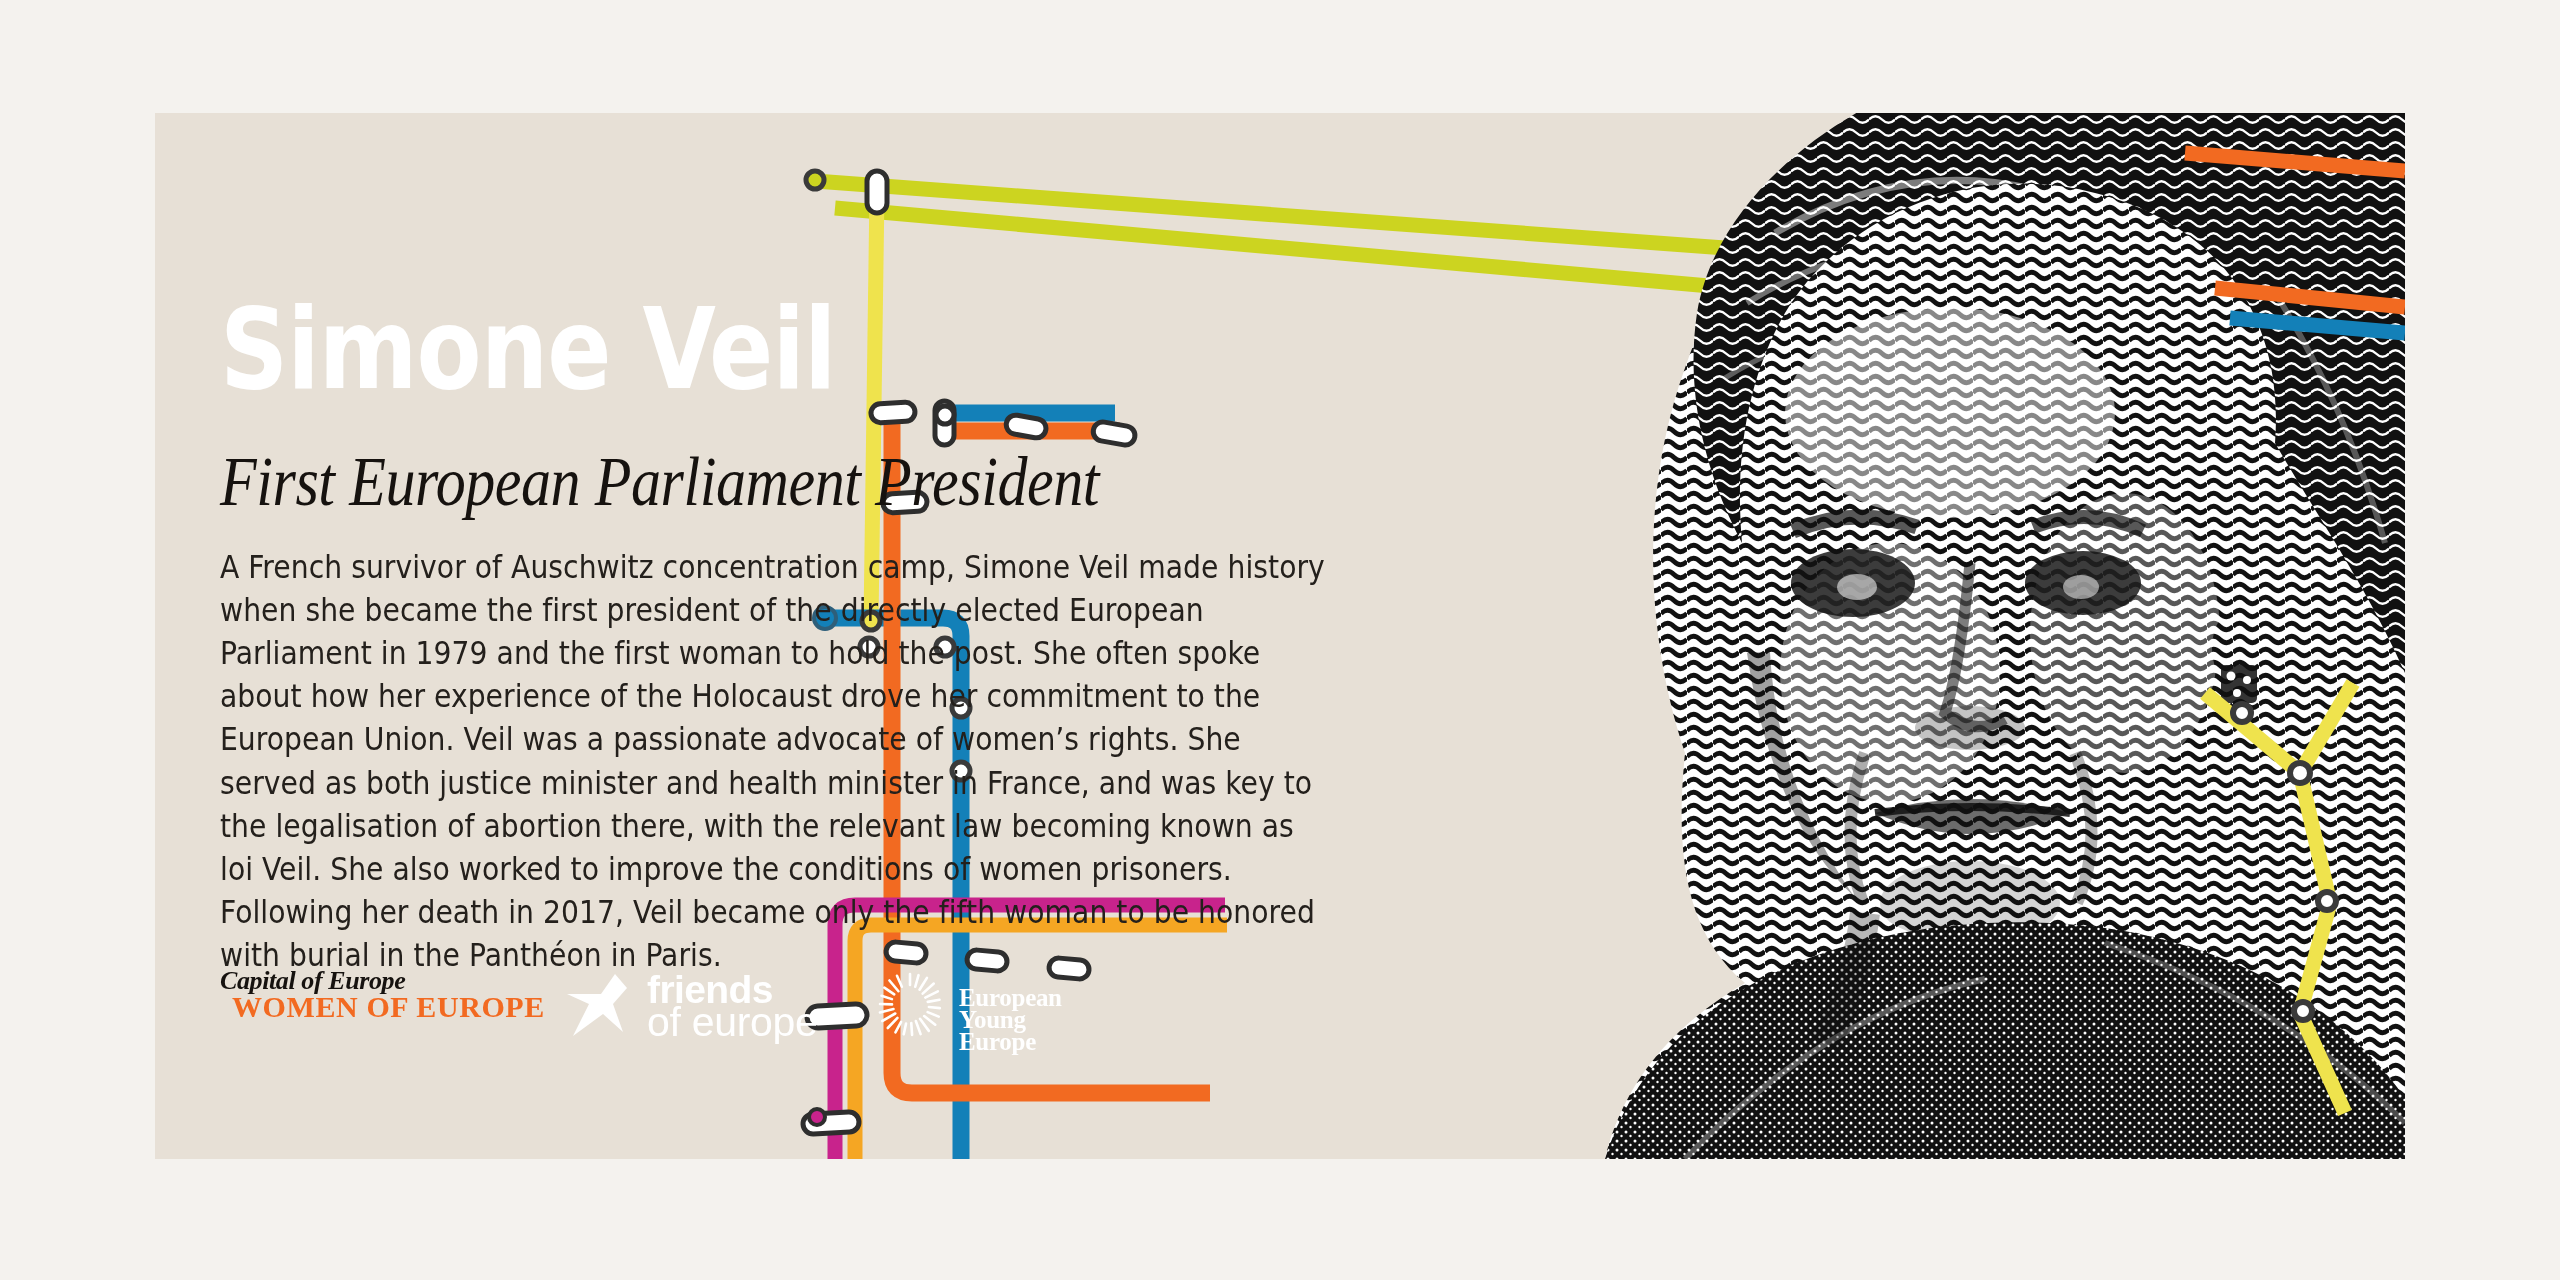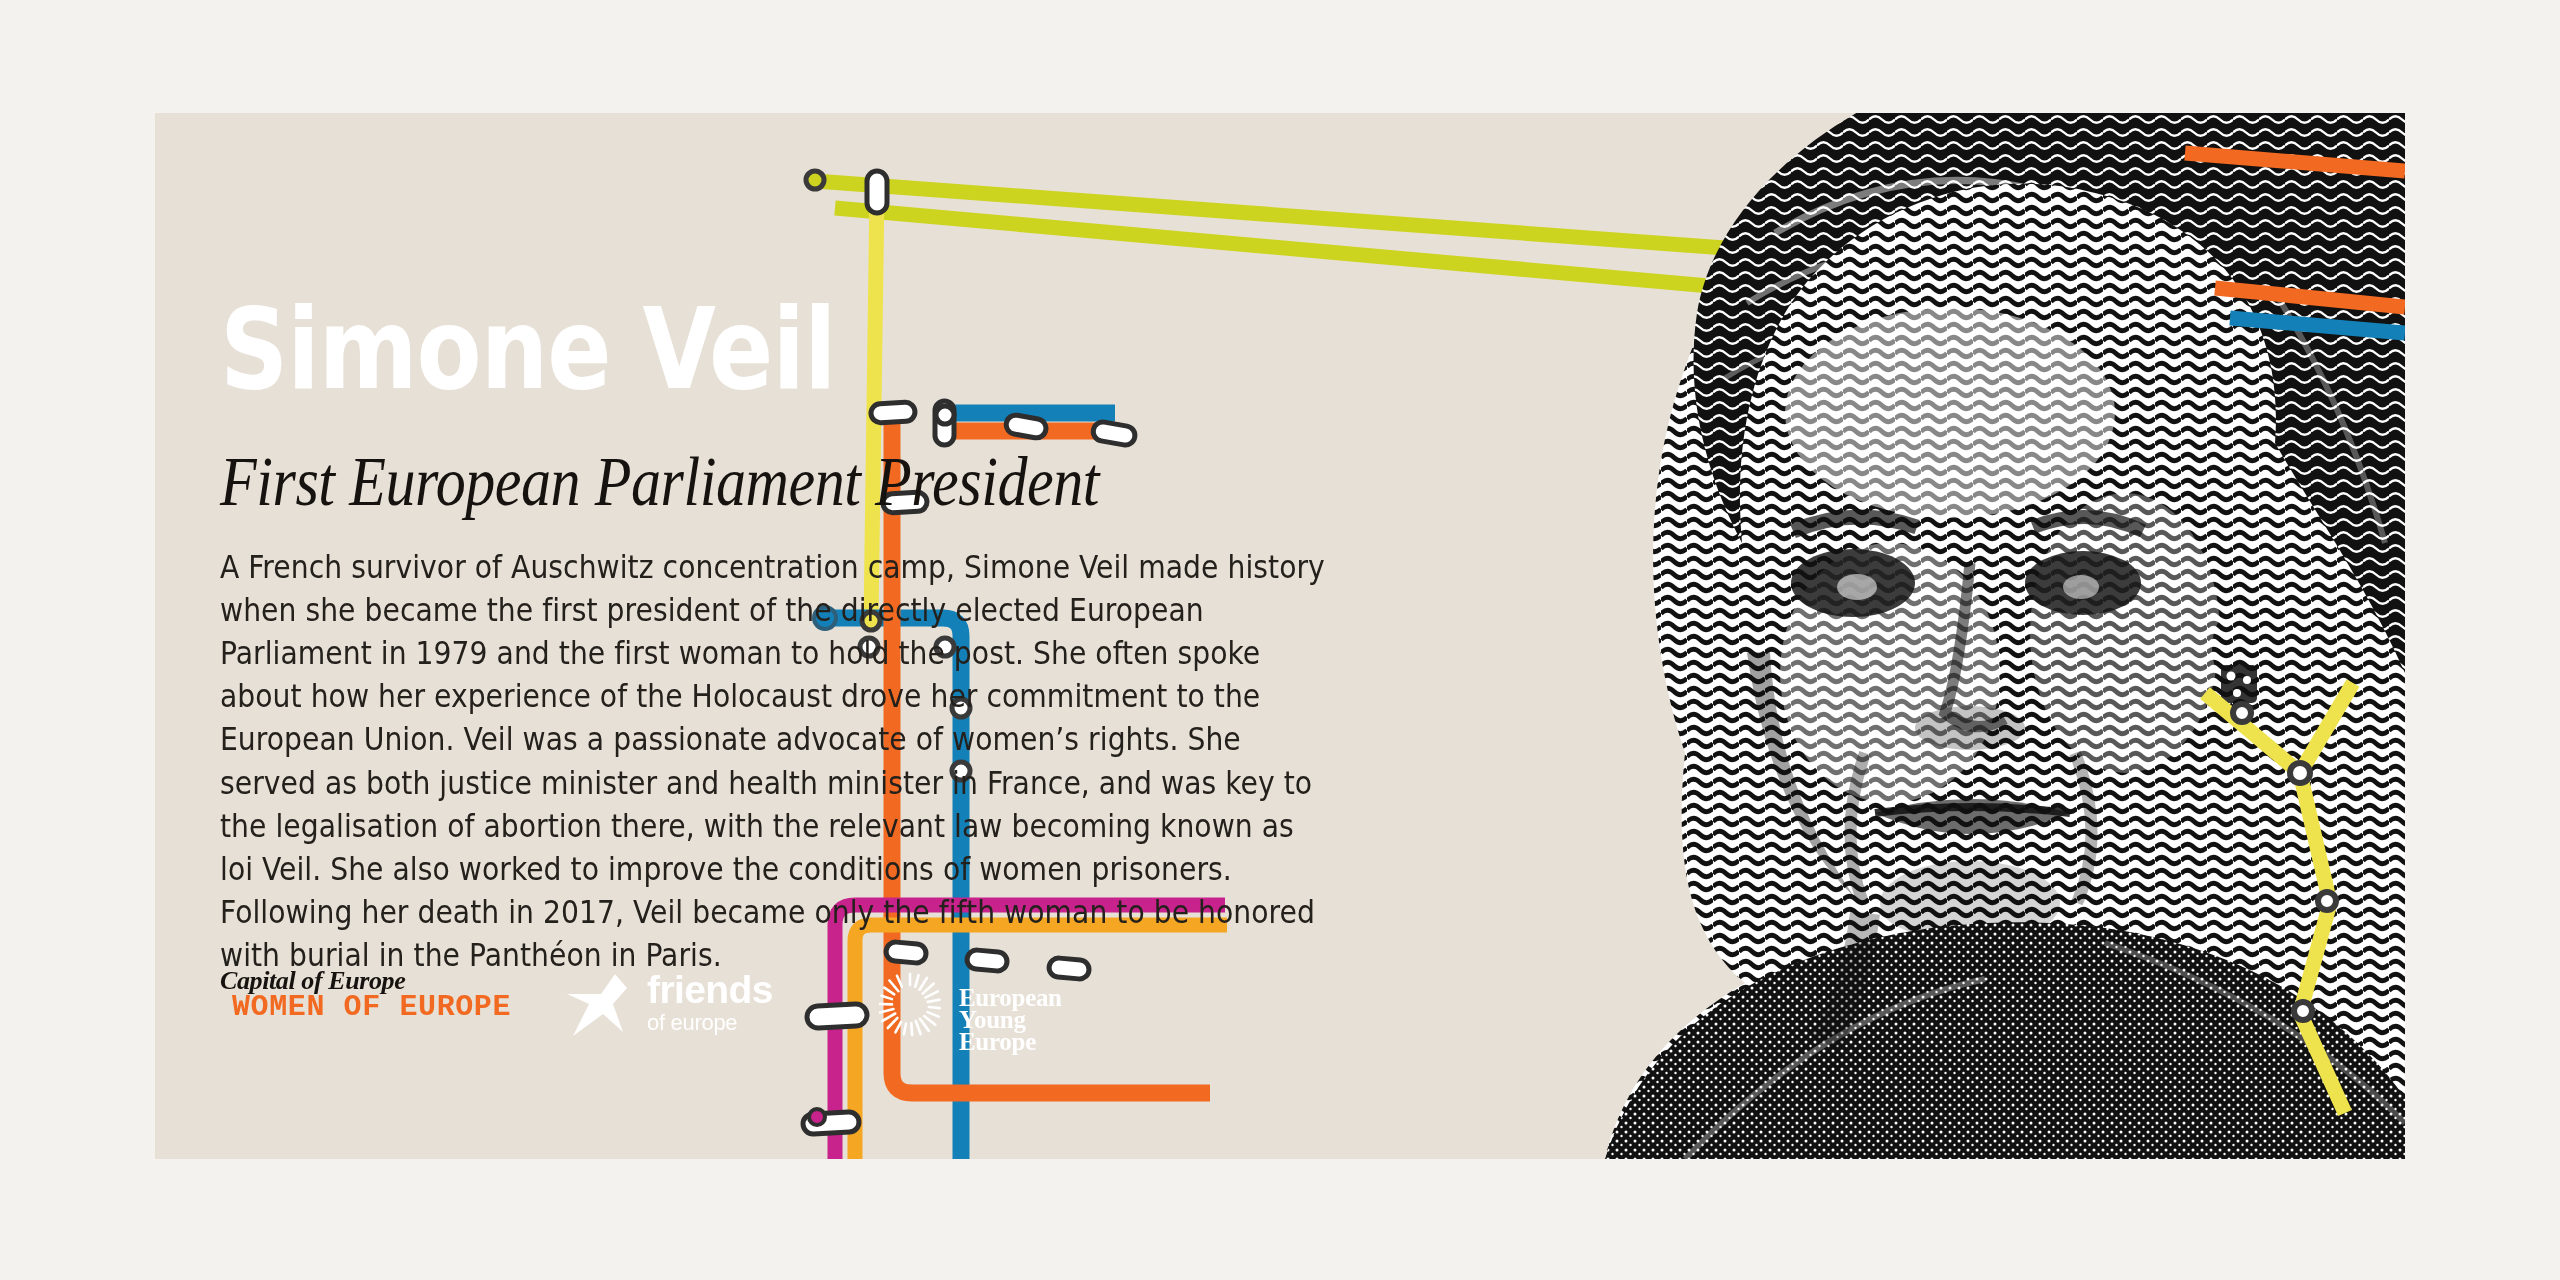--- a/index.html
+++ b/index.html
@@ -69,36 +69,36 @@
     color:#16120f;
     font-family:"Liberation Serif","DejaVu Serif",serif;
     font-style:italic;font-weight:700;
     font-size:26px;line-height:1;
     letter-spacing:-0.4px;
     white-space:nowrap;
   }
   .woe-bot{
     position:absolute;left:12px;top:24px;
     color:#f26a21;
-    font-family:Liberation Mono, monospace;
+    font-family:Liberation Serif, serif;
     font-weight:700;
     font-size:30px;line-height:1;
     letter-spacing:0.6px;
     white-space:nowrap;
   }
 
   .logo-foe{position:absolute;left:345px;top:6px;width:270px;height:64px;}
   .foe-star{position:absolute;left:0;top:0;width:78px;height:62px;}
   .foe-txt{position:absolute;left:82px;top:0;}
   .foe-l1{
     color:#ffffff;font-weight:700;font-size:39px;line-height:32px;
     font-family:"Liberation Sans",sans-serif;letter-spacing:-0.6px;white-space:nowrap;
   }
   .foe-l2{
-    color:#ffffff;font-weight:400;font-size:22px;line-height:33px;
+    color:#ffffff;font-weight:400;font-size:41px;line-height:33px;
     font-family:"Liberation Sans",sans-serif;letter-spacing:-0.3px;white-space:nowrap;
   }
 
   .logo-eyl{position:absolute;left:655px;top:2px;width:330px;height:70px;}
   .eyl-mark{position:absolute;left:0;top:0;width:70px;height:70px;}
   .eyl-txt{position:absolute;left:84px;top:17px;}
   .eyl-line{
     color:#ffffff;
     font-family:"Liberation Serif","DejaVu Serif",serif;
     font-weight:700;font-size:25px;line-height:22px;

